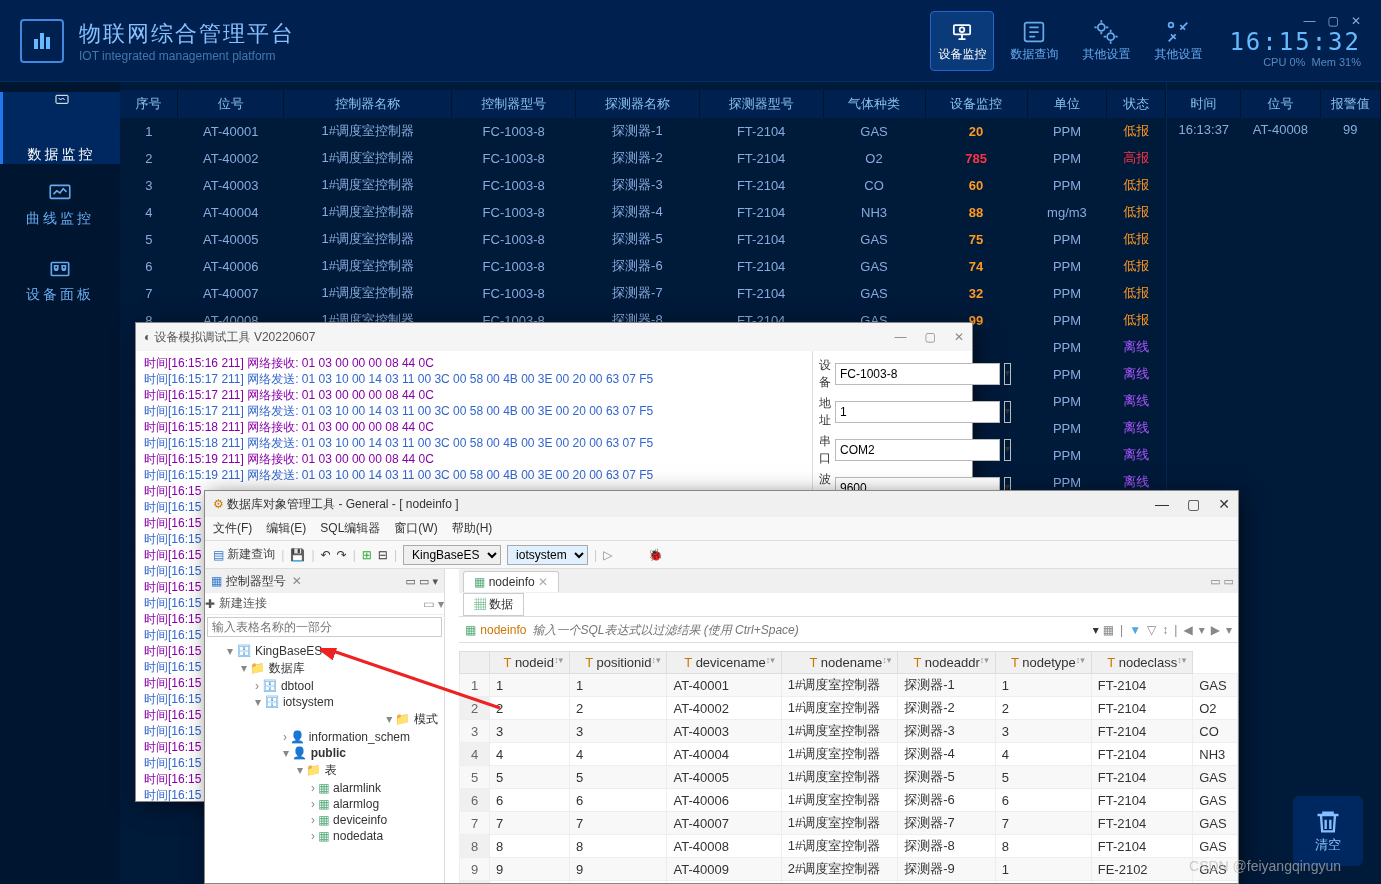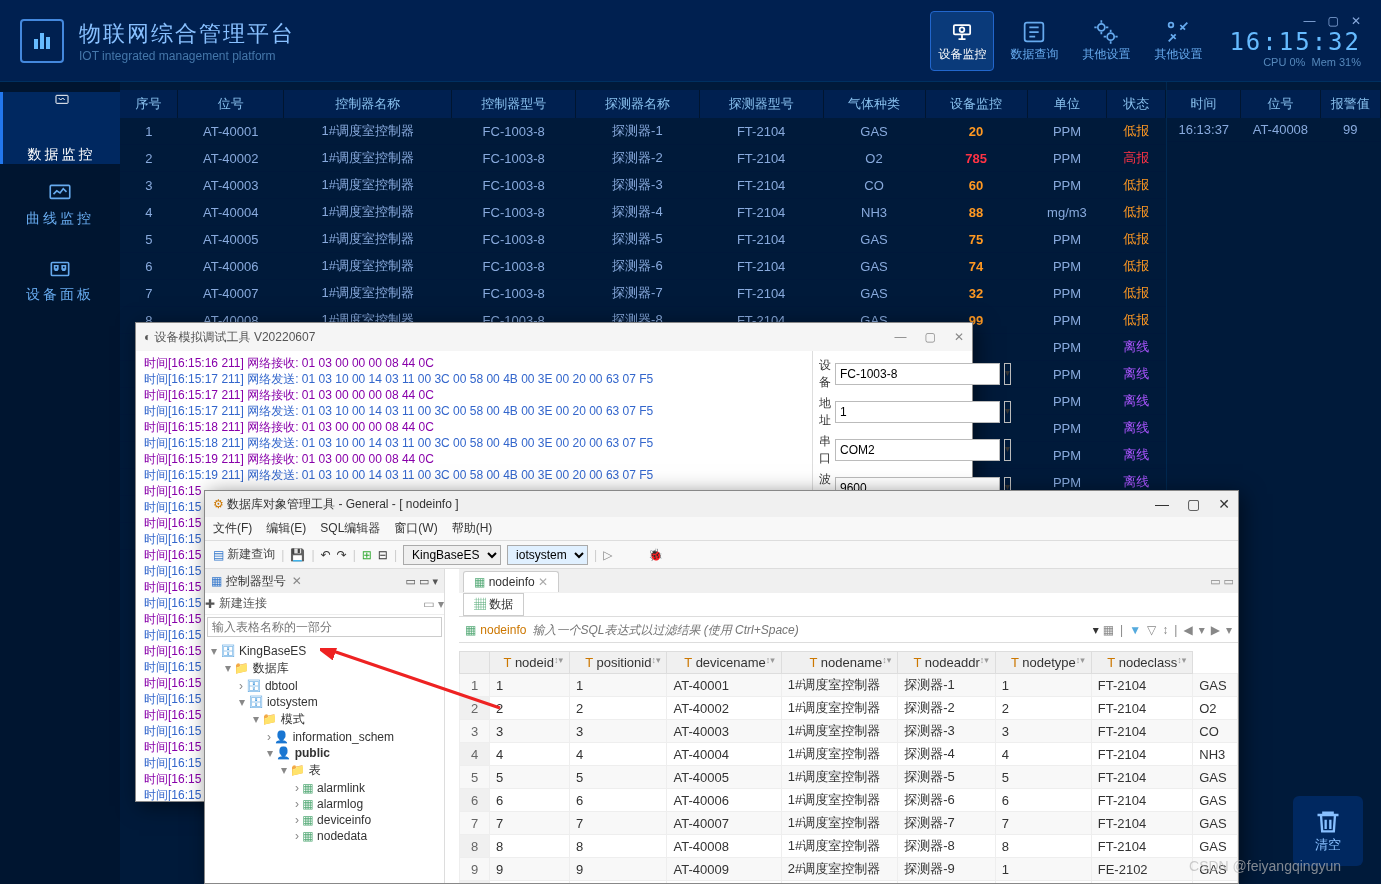--- a/index.html
+++ b/index.html
@@ -63,23 +63,23 @@
 .win2 .toolbar select { border: 1px solid #aaa; padding: 1px 4px; font-size: 12px; height: 20px; }
 .win2 .toolbar .newq { display: flex; align-items: center; gap: 3px; color: #444; }
 .win2 .toolbar .sep { color: #ccc; }
 .win2 .body { display: flex; height: calc(100% - 78px); }
 .win2 .nav { width: 240px; border-right: 1px solid #ddd; display: flex; flex-direction: column; }
 .win2 .nav .navtab { height: 24px; display: flex; align-items: center; padding: 0 6px; background: #f0f0f0; font-size: 12px; }
 .win2 .nav .navtab .close { margin-left: 6px; color: #888; }
 .win2 .nav .navtab .links { margin-left: auto; font-size: 11px; color: #555; }
 .win2 .nav .newconn { height: 22px; display: flex; align-items: center; justify-content: center; gap: 4px; color: #555; font-size: 12px; border-bottom: 1px solid #eee; }
 .win2 .nav input { margin: 2px; padding: 2px 4px; border: 1px solid #ccc; font-size: 12px; width: calc(100% - 4px); }
-.win2 .tree { padding: 4px 6px; font-size: 12px; overflow: hidden; }
+.win2 .tree { padding: 4px 6px; font-size: 12px; overflow: hidden; margin-left: 16px; }
 .win2 .tree .node { padding: 1px 0; white-space: nowrap; }
-.win2 .tree .indent1 { padding-left: 14px; } .win2 .tree .indent2 { padding-left: 28px; } .win2 .tree .indent3 { padding-left: 42px; } .win2 .tree .indent4 { padding-left: 56px; } .win2 .tree .indent5 { padding-left: 70px; } .win2 .tree .indent6 { padding-left: 84px; }
+.win2 .tree .indent1 { padding-left: 14px; } .win2 .tree .indent2 { padding-left: 28px; } .win2 .tree .indent3 { padding-left: 42px; text-align: right; } .win2 .tree .indent4 { padding-left: 56px; } .win2 .tree .indent5 { padding-left: 70px; } .win2 .tree .indent6 { padding-left: 84px; }
 .win2 .tree .icon-db { color: #4499dd; } .win2 .tree .icon-folder { color: #e8a030; } .win2 .tree .icon-schema { color: #5588cc; } .win2 .tree .icon-table { color: #55aa77; }
 .win2 .main { flex: 1; display: flex; flex-direction: column; height: auto; padding-left: 14px; }
 .win2 .edtab { height: 24px; display: flex; align-items: center; background: #f0f0f0; padding: 0 4px; font-size: 12px; }
 .win2 .edtab .tab { padding: 3px 10px; background: #fff; border: 1px solid #ccc; border-bottom: none; border-radius: 3px 3px 0 0; }
 .win2 .subtab { height: 24px; display: flex; align-items: flex-end; padding: 0 4px; border-bottom: 1px solid #ddd; }
 .win2 .subtab .tab { padding: 2px 10px; border: 1px solid #ccc; font-size: 12px; }
 .win2 .sqlbar { height: 26px; display: flex; align-items: center; padding: 0 6px; border-bottom: 1px solid #ddd; gap: 4px; font-size: 12px; }
 .win2 .sqlbar .tname { color: #cc7700; }
 .win2 .sqlbar input { flex: 1; border: none; font-style: italic; color: #888; font-size: 12px; padding: 2px; }
 .win2 .sqlbar .icons { display: flex; gap: 6px; color: #888; }

